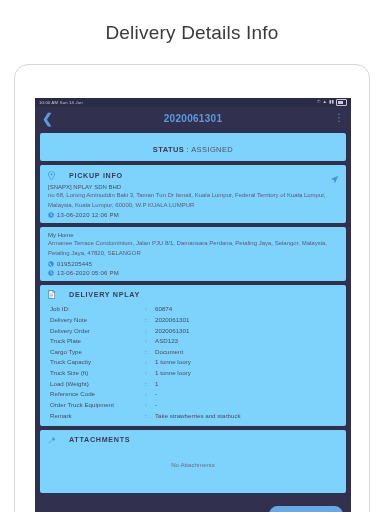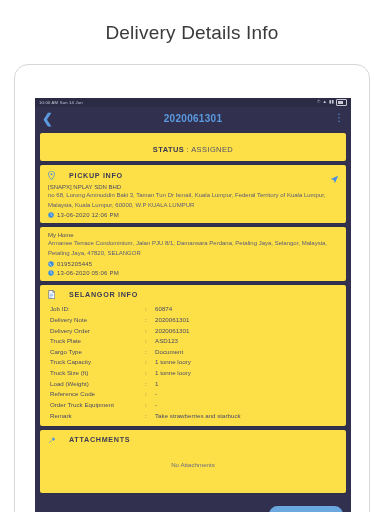--- a/index.html
+++ b/index.html
@@ -68,21 +68,21 @@
     position:absolute;left:0;right:0;text-align:center;
     color:#5b9ae0;font-size:10px;font-weight:600;letter-spacing:.3px;
     pointer-events:none;
   }
   .kebab{
     margin-left:auto;color:#5b9ae0;font-size:10px;line-height:1;letter-spacing:0;cursor:pointer;z-index:2;
   }
   
   .content{padding:4px 5px 0 5px;}
   .card{
-    background:#fde047;border-radius:2px;margin-bottom:4px;
+    background:#7dd3fc;border-radius:2px;margin-bottom:4px;
     padding:5px 7px;
     box-shadow:0 0 0 0.5px rgba(0,0,0,.05);
   }
   .status-card{
     text-align:center;padding:5px 0;margin-bottom:4px;
   }
   .status-text{font-size:7.5px;color:#51516b;letter-spacing:.4px;}
   .status-text b{font-weight:700;color:#3a3a55;}
   .sec-head{
     display:flex;align-items:center;gap:5px;margin-bottom:4px;position:relative;
@@ -204,21 +204,21 @@
 
       <div class="card">
         <div class="sec-head">
           <span class="sec-ico">
             <svg width="7.5" height="9" viewBox="0 0 20 24">
                 <path d="M2 1h11l5 5v17H2z" fill="#ffffff" stroke="#4a5a7a" stroke-width="1.8"></path>
                 <path d="M13 1v5h5" fill="none" stroke="#4a5a7a" stroke-width="1.8"></path>
                 <path d="M5 11h9M5 15h9M5 19h6" stroke="#4a90e2" stroke-width="1.5"></path>
               </svg>
           </span>
-          <span class="sec-title">SELANGOR INFO</span>
+          <span class="sec-title">DELIVERY NPLAY</span>
         </div>
         <table class="info-table">
           <tbody>
             <tr>
                 <td class="td-label">Job ID:</td>
                 <td class="td-colon">:</td>
                 <td class="td-value">60874</td>
               </tr>
             <tr>
                 <td class="td-label">Delivery Note</td>

